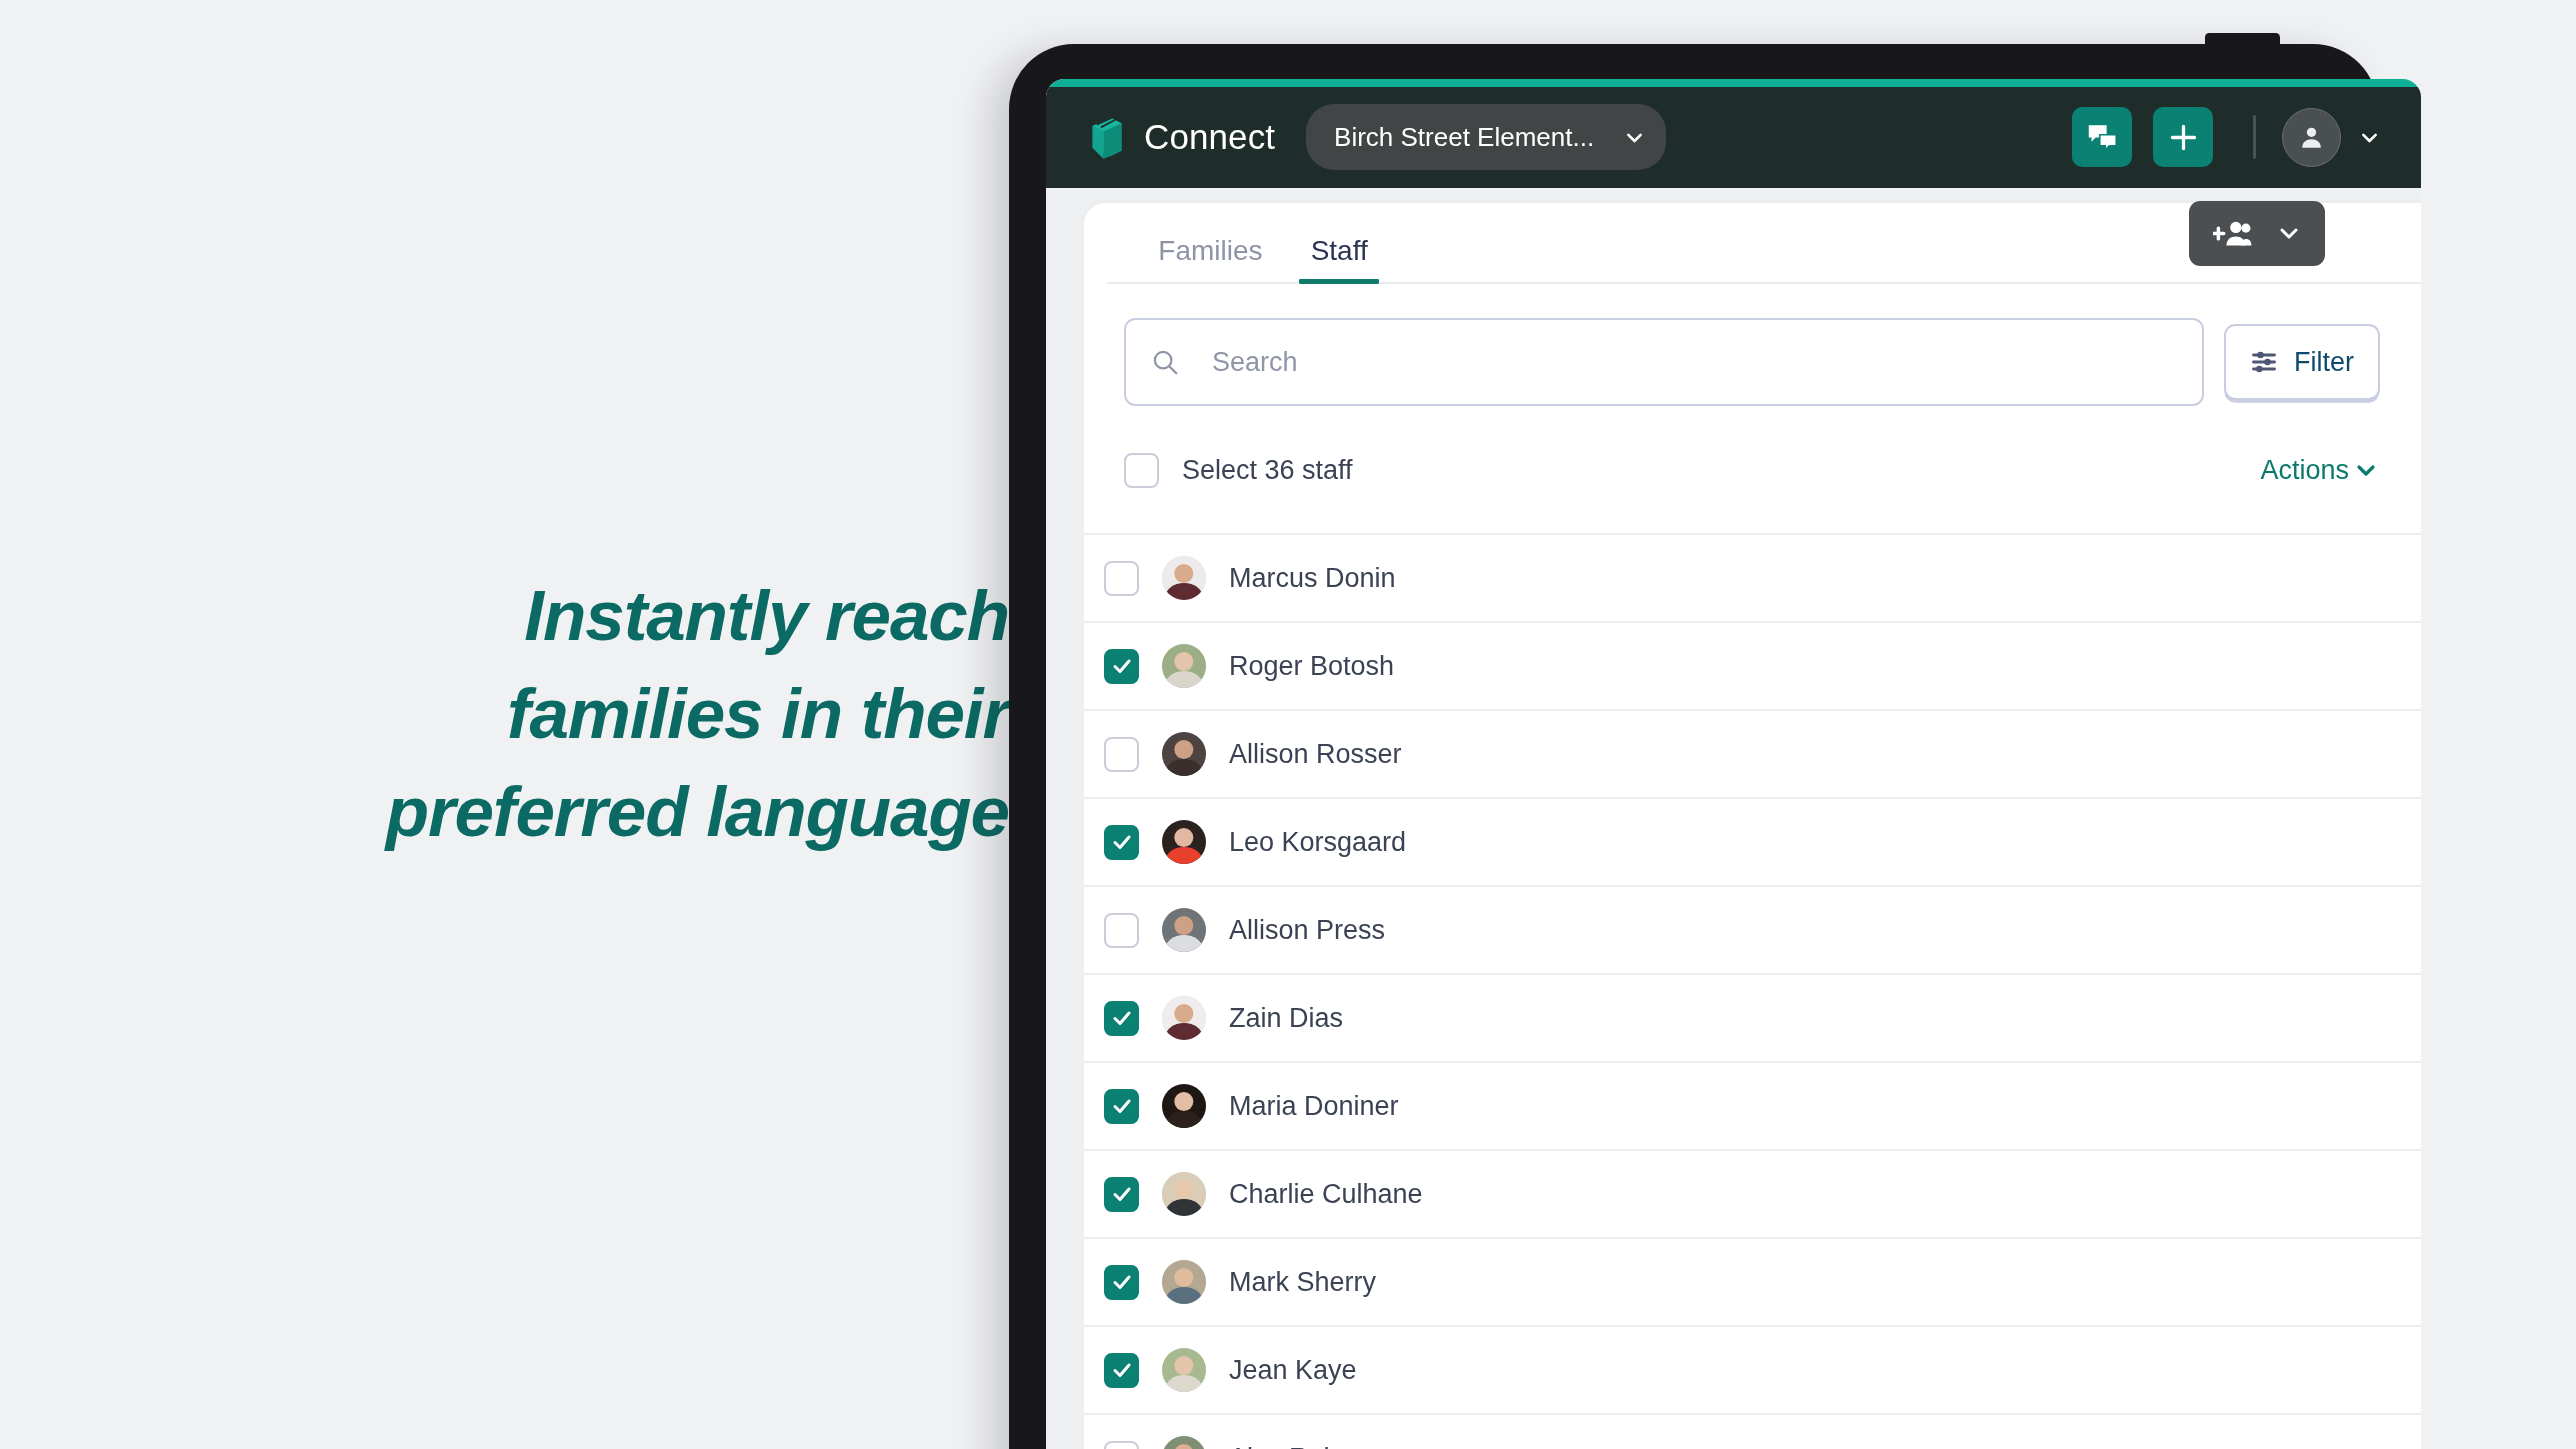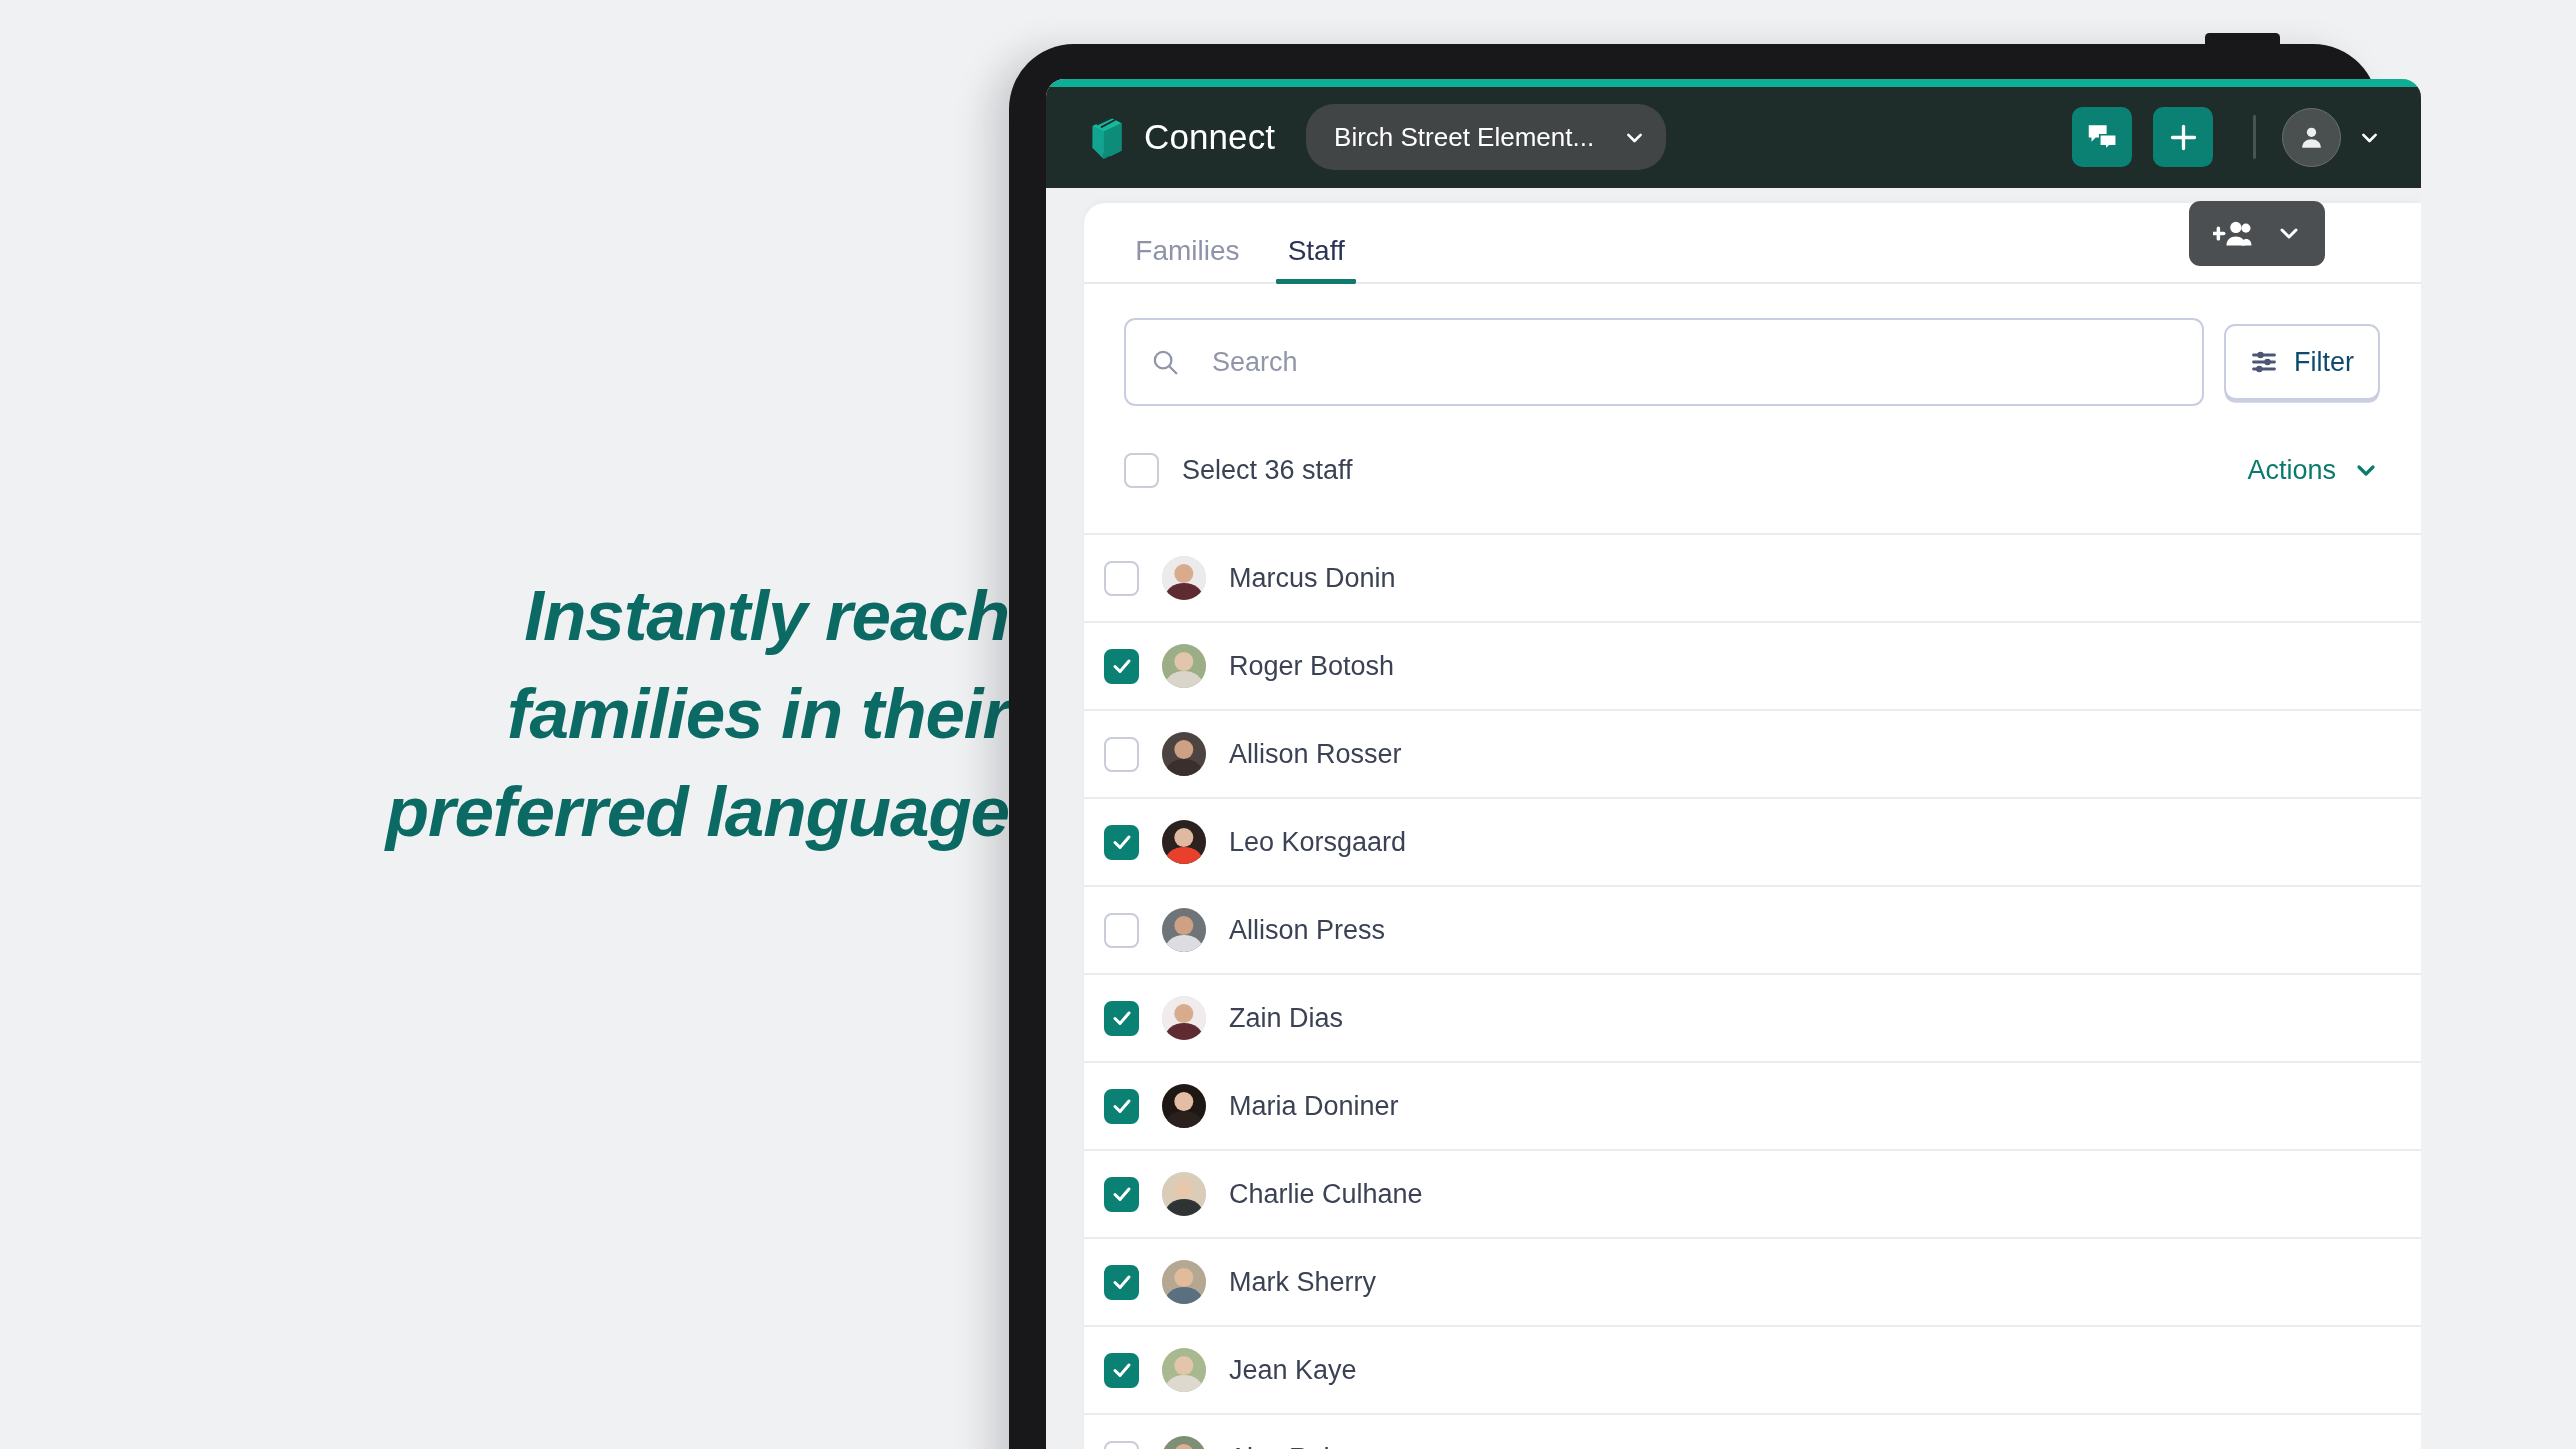--- a/index.html
+++ b/index.html
@@ -90,20 +90,21 @@
     margin:15.6px 0 0 38px;
     background:#fff;
     border-radius:21px 0 0 0;
     min-height:1206px;
     box-shadow:0 -1.4px 7px rgba(0,0,0,.03);
   }
   .tabsrow{
     position:relative;display:flex;align-items:flex-end;
     height:79px;padding-left:40px;
     border-bottom:2.1px solid #e9eaee;
+    margin-left:23px;
   }
   .tab{
     font-size:28px;padding:0 11.3px 15.6px 11.3px;margin-right:25.5px;
     cursor:pointer;color:#8e93a8;position:relative;
   }
   .tab.active{color:#2b3553;font-weight:500;}
   .tab.active:after{
     content:"";position:absolute;left:0;right:0;bottom:-2.1px;height:5.7px;
     background:#107a6d;border-radius:1.4px;
   }
@@ -132,21 +133,21 @@
 
   
   .selectrow{
     display:flex;align-items:center;
     padding:0 43px 12px 40px;height:102px;margin-top:12.8px;
     border-bottom:2.1px solid #ebecef;
   }
   .selectrow .lbl{font-size:27px;color:#3b4254;margin-left:23px;}
   .selectrow .sp{flex:1;}
   .actions{
-    display:flex;align-items:center;gap:18px;
+    display:flex;align-items:center;gap:5px;
     color:#0b7a6c;font-size:27px;cursor:pointer;
   }
 
   
   .cb{
     width:35px;height:35px;border-radius:7.8px;
     border:2.1px solid #c9cdd8;background:#fff;flex:none;
     cursor:pointer;box-sizing:border-box;
     display:flex;align-items:center;justify-content:center;
   }

